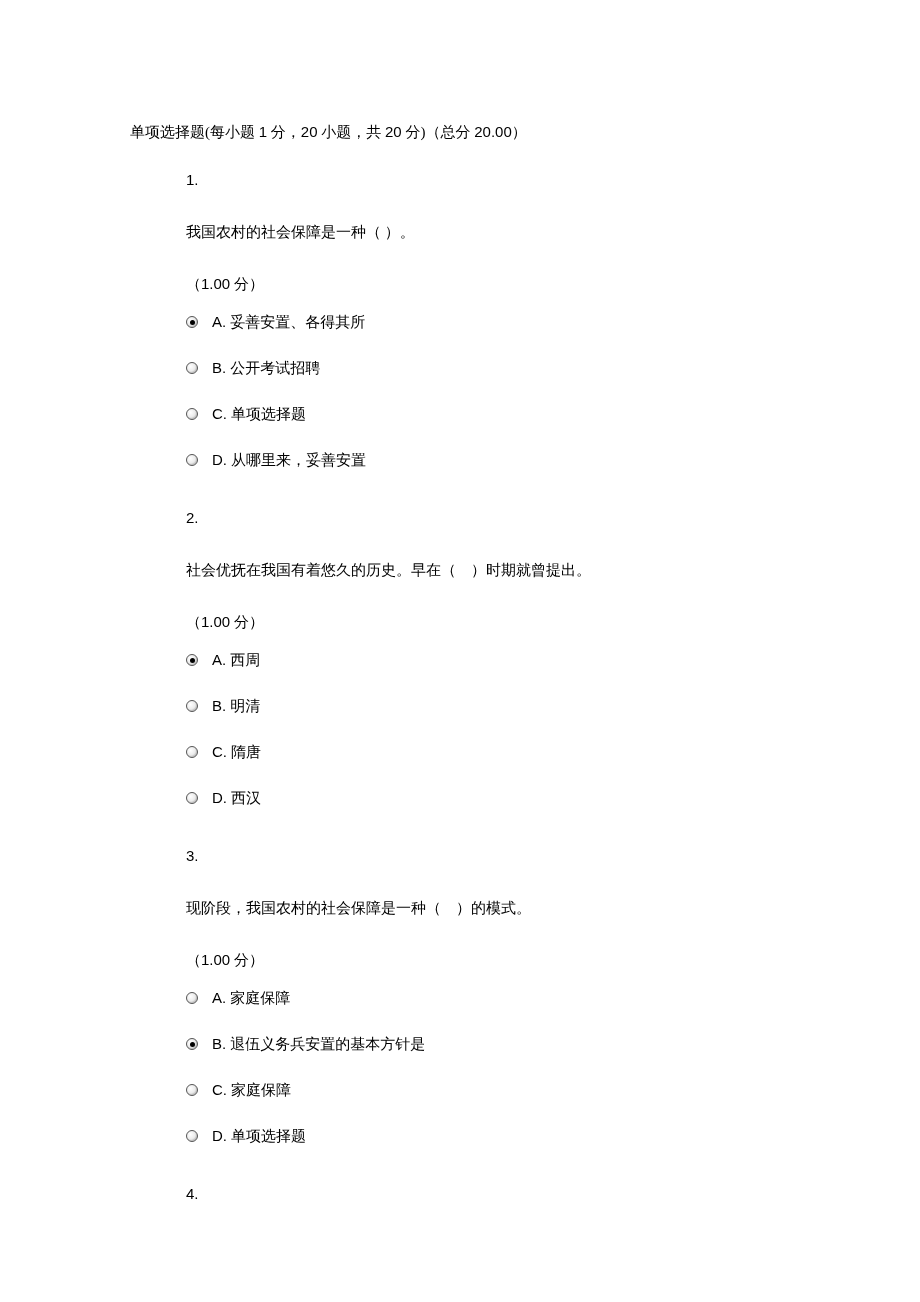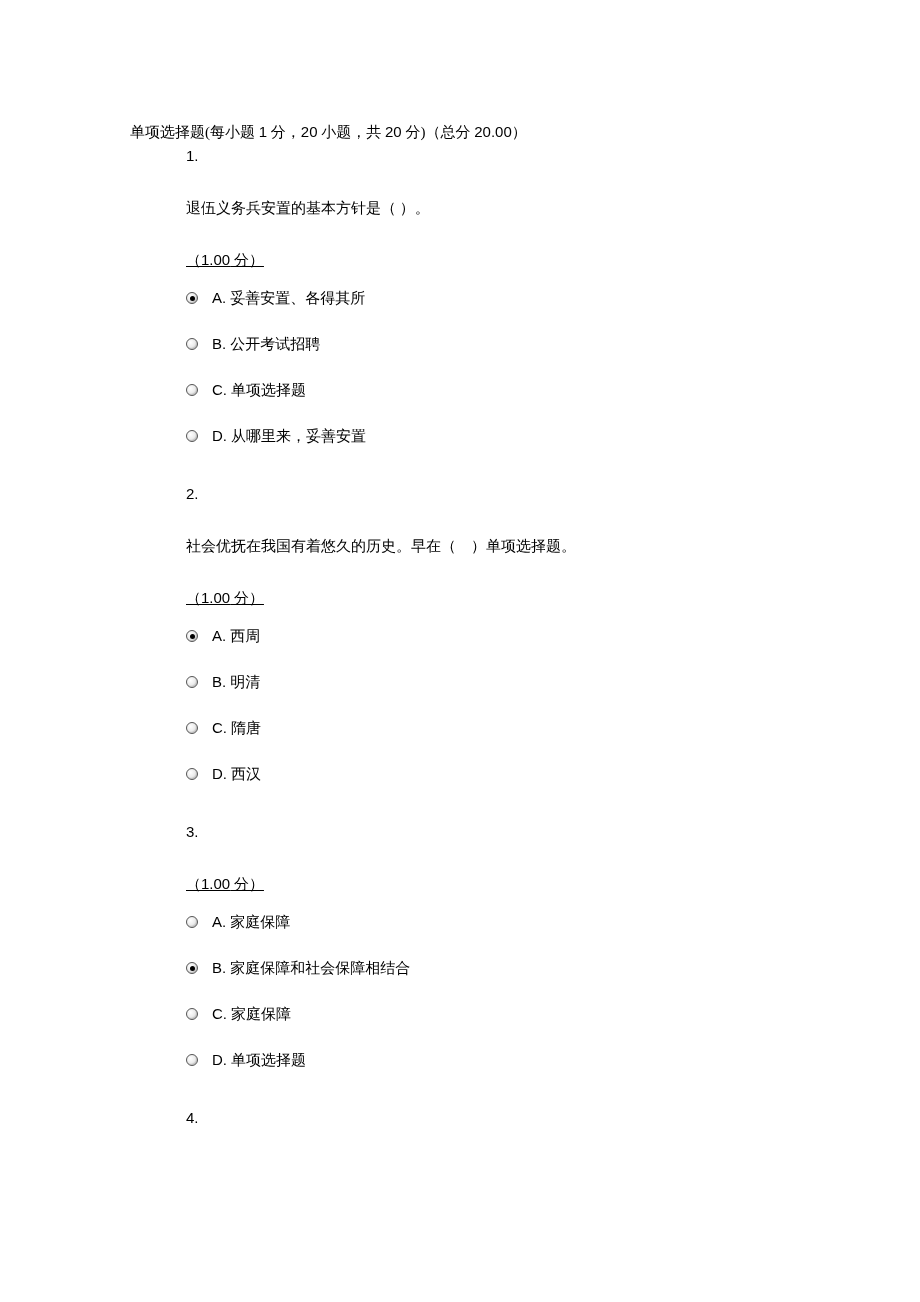--- a/index.html
+++ b/index.html
@@ -11,40 +11,40 @@
       font-family: "SimSun", "宋体", serif;
       background: #ffffff;
       width: 920px;
       min-height: 1302px;
       padding: 120px 130px 60px 130px;
       color: #000;
       font-size: 15px;
       line-height: 1.6;
     }
     .section-header {
+      margin-bottom: 24px;
     }
     .arabic {
       font-family: Arial, sans-serif;
     }
     .questions {
       padding-left: 56px;
     }
     .question {
       margin-bottom: 34px;
     }
     .q-number {
       font-family: Arial, sans-serif;
       margin-bottom: 28px;
     }
     .q-text {
       margin-bottom: 28px;
     }
     .q-points {
       margin-bottom: 14px;
-      text-decoration: underline;
     }
     .options {
     }
     .option-row {
       display: flex;
       align-items: center;
       margin-bottom: 22px;
       min-height: 24px;
     }
     .radio-wrap {
@@ -85,21 +85,21 @@
 <body>
 
 <div class="section-header">
   <span>单项选择题(每小题 </span><span class="arabic">1</span><span> 分，</span><span class="arabic">20</span><span> 小题，共 </span><span class="arabic">20</span><span> 分)（总分 </span><span class="arabic">20.00</span><span>）</span>
 </div>
 
 <div class="questions">
 
   <div class="question">
     <div class="q-number">1.</div>
-    <div class="q-text">退伍义务兵安置的基本方针是（ ）。</div>
+    <div class="q-text">我国农村的社会保障是一种（ ）。</div>
     <div class="q-points">
       <span>（</span><span class="arabic">1.00</span><span> 分）</span>
     </div>
     <div class="options">
       <div class="option-row">
         <span class="radio-wrap">
             <span class="radio selected"></span>
           </span>
         <span class="option-label">
           <span class="option-letter">A.</span>
@@ -131,21 +131,21 @@
         <span class="option-label">
           <span class="option-letter">D.</span>
           <span>从哪里来，妥善安置</span>
         </span>
       </div>
     </div>
   </div>
 
   <div class="question">
     <div class="q-number">2.</div>
-    <div class="q-text">社会优抚在我国有着悠久的历史。早在（　）单项选择题。</div>
+    <div class="q-text">社会优抚在我国有着悠久的历史。早在（　）时期就曾提出。</div>
     <div class="q-points">
       <span>（</span><span class="arabic">1.00</span><span> 分）</span>
     </div>
     <div class="options">
       <div class="option-row">
         <span class="radio-wrap">
             <span class="radio selected"></span>
           </span>
         <span class="option-label">
           <span class="option-letter">A.</span>
@@ -177,40 +177,41 @@
         <span class="option-label">
           <span class="option-letter">D.</span>
           <span>西汉</span>
         </span>
       </div>
     </div>
   </div>
 
   <div class="question">
     <div class="q-number">3.</div>
+    <div class="q-text">现阶段，我国农村的社会保障是一种（　）的模式。</div>
     <div class="q-points">
       <span>（</span><span class="arabic">1.00</span><span> 分）</span>
     </div>
     <div class="options">
       <div class="option-row">
         <span class="radio-wrap">
             <span class="radio"></span>
           </span>
         <span class="option-label">
           <span class="option-letter">A.</span>
           <span>家庭保障</span>
         </span>
       </div>
       <div class="option-row">
         <span class="radio-wrap">
             <span class="radio selected"></span>
           </span>
         <span class="option-label">
           <span class="option-letter">B.</span>
-          <span>家庭保障和社会保障相结合</span>
+          <span>退伍义务兵安置的基本方针是</span>
         </span>
       </div>
       <div class="option-row">
         <span class="radio-wrap">
             <span class="radio"></span>
           </span>
         <span class="option-label">
           <span class="option-letter">C.</span>
           <span>家庭保障</span>
         </span>

